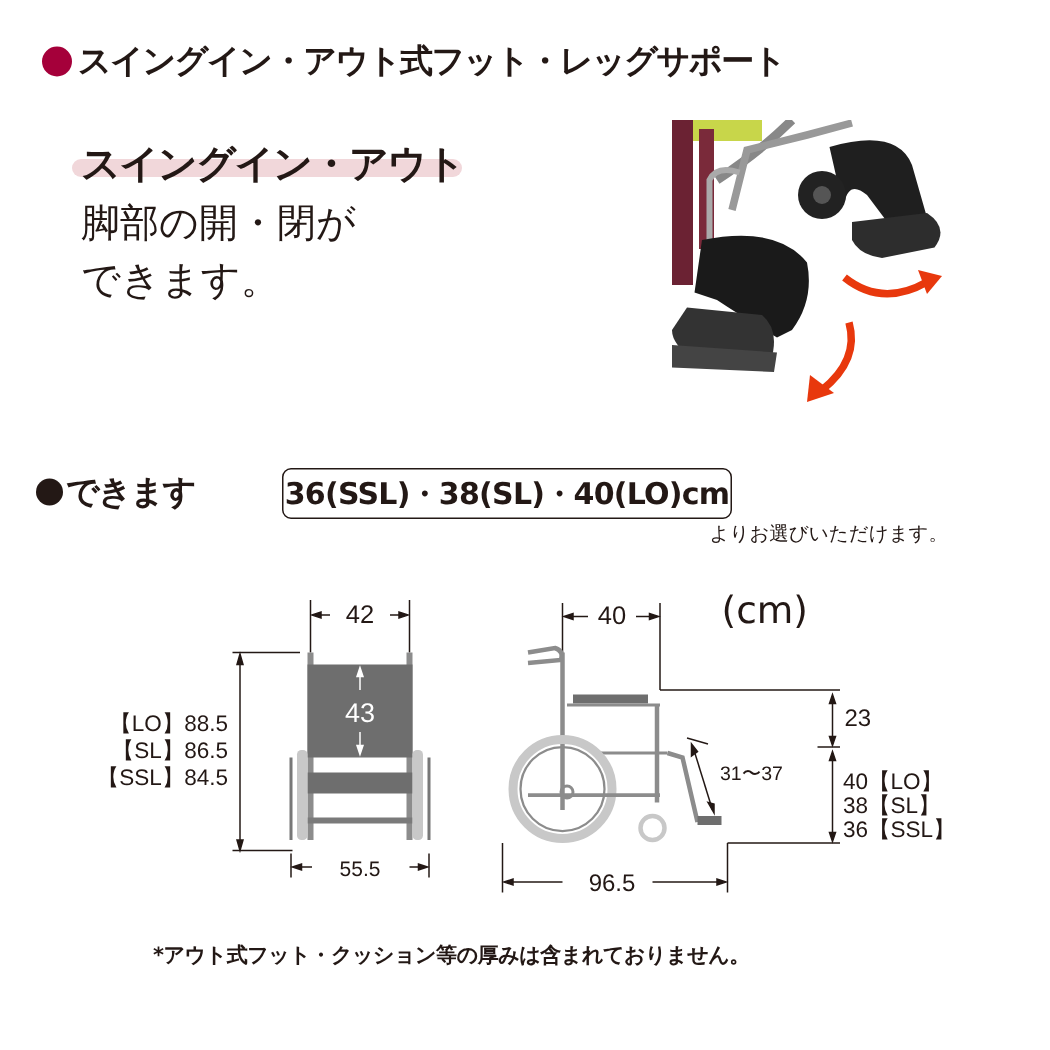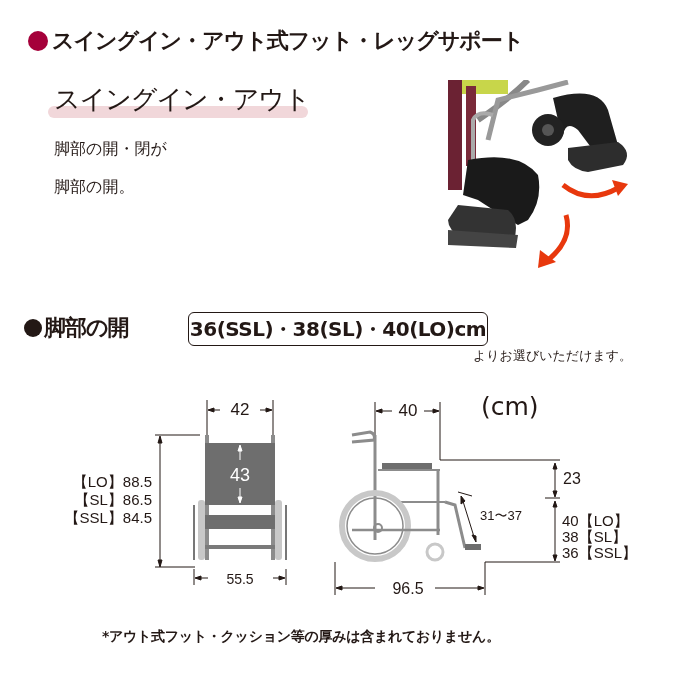--- a/index.html
+++ b/index.html
@@ -2,23 +2,23 @@
 <html><head>
 <meta charset="utf-8">
 <style>
   html, body { margin:0; padding:0; background:#fff; }
   body { width:700px; height:700px; position:relative; overflow:hidden;
          font-family:"DejaVu Sans","Liberation Sans",sans-serif; color:#231815; }
   .abs { position:absolute; }
   .sec-title { left:28px; top:26px; height:30px; display:flex; align-items:center;
                font-weight:bold; font-size:22px; letter-spacing:-1px; }
   .dot { width:20px; height:20px; border-radius:50%; background:#a5003a; margin-right:4px; display:inline-block; }
-  .sub-title { left:54px; top:82px; font-size:26px; font-weight:normal; letter-spacing:-1px; z-index:2; }
+  .sub-title { left:54px; top:92px; font-size:26px; font-weight:bold; letter-spacing:-1px; z-index:2; }
   .sub-underline { left:48px; top:106px; width:260px; height:12px; background:#f1d7da; border-radius:6px; z-index:1; }
-  .desc { left:54px; top:130px; font-size:16px; line-height:38px; color:#231815; }
+  .desc { left:54px; top:130px; font-size:26px; line-height:38px; color:#231815; }
   .photo { left:448px; top:80px; width:200px; height:200px; }
   .sec2 { left:24px; top:313px; display:flex; align-items:center; }
   .sec2 .dot2 { width:18px; height:18px; border-radius:50%; background:#231815; margin-right:2px; }
   .sec2 .lbl { font-weight:bold; font-size:22px; letter-spacing:-1px; }
   .sizebox { left:164px; top:312px; width:300px; height:34px; border:1.5px solid #231815; border-radius:6px;
              box-sizing:border-box; display:flex; align-items:center; justify-content:center;
              font-weight:bold; font-size:20px; letter-spacing:-0.5px;margin-left:24px; }
   .sizenote { left:473px; top:322px; font-size:13px;margin-top:25px; }
   .unit { left:481px; top:392px; font-size:25px; }
   .footer { left:102px; top:628px; font-size:14px; font-weight:bold; letter-spacing:-0.3px; }
@@ -29,21 +29,21 @@
 <div class="abs sec-title">
   <span class="dot"></span>
   <span>スイングイン・アウト式フット・レッグサポート</span>
 </div>
 
 <div class="abs sub-underline"></div>
 <div class="abs sub-title">スイングイン・アウト</div>
 
 <div class="abs desc">
   <div>脚部の開・閉が</div>
-  <div>脚部の開。</div>
+  <div>できます。</div>
 </div>
 
 <svg class="abs photo" viewBox="0 0 200 200">
 
   <rect x="0" y="0" width="60" height="14" fill="#c8d64a"></rect>
   <rect x="0" y="0" width="14" height="110" fill="#6b2233"></rect>
   <rect x="18" y="6" width="10" height="80" fill="#7a2a3a"></rect>
   <path d="M30 40 Q60 20 80 0" stroke="#888" stroke-width="6" fill="none"></path>
   <path d="M40 60 L50 20 L90 10 L120 2" stroke="#999" stroke-width="5" fill="none"></path>
   <path d="M25 100 L25 40 Q30 30 45 35" stroke="#aaa" stroke-width="4" fill="none"></path>
@@ -58,21 +58,21 @@
   <path d="M0 150 L70 155 L68 168 L0 165 Z" fill="#444"></path>
 
   <path d="M115 105 Q140 125 170 108" stroke="#e8380d" stroke-width="5" fill="none"></path>
   <polygon points="164,100 180,104 170,116" fill="#e8380d"></polygon>
   <path d="M118 135 Q125 160 100 180" stroke="#e8380d" stroke-width="5" fill="none"></path>
   <polygon points="92,170 108,182 90,188" fill="#e8380d"></polygon>
 </svg>
 
 <div class="abs sec2">
   <span class="dot2"></span>
-  <span class="lbl">脚部の開</span>
+  <span class="lbl">できます</span>
 </div>
 <div class="abs sizebox">36(SSL)・38(SL)・40(LO)cm</div>
 <div class="abs sizenote">よりお選びいただけます。</div>
 
 <div class="abs unit">(cm)</div>
 
 <svg class="abs" style="left:60px;top:395px;" width="240" height="200">
   <g stroke="#231815" stroke-width="1" fill="#231815">
 
     <line x1="147" y1="5" x2="147" y2="40"></line>

